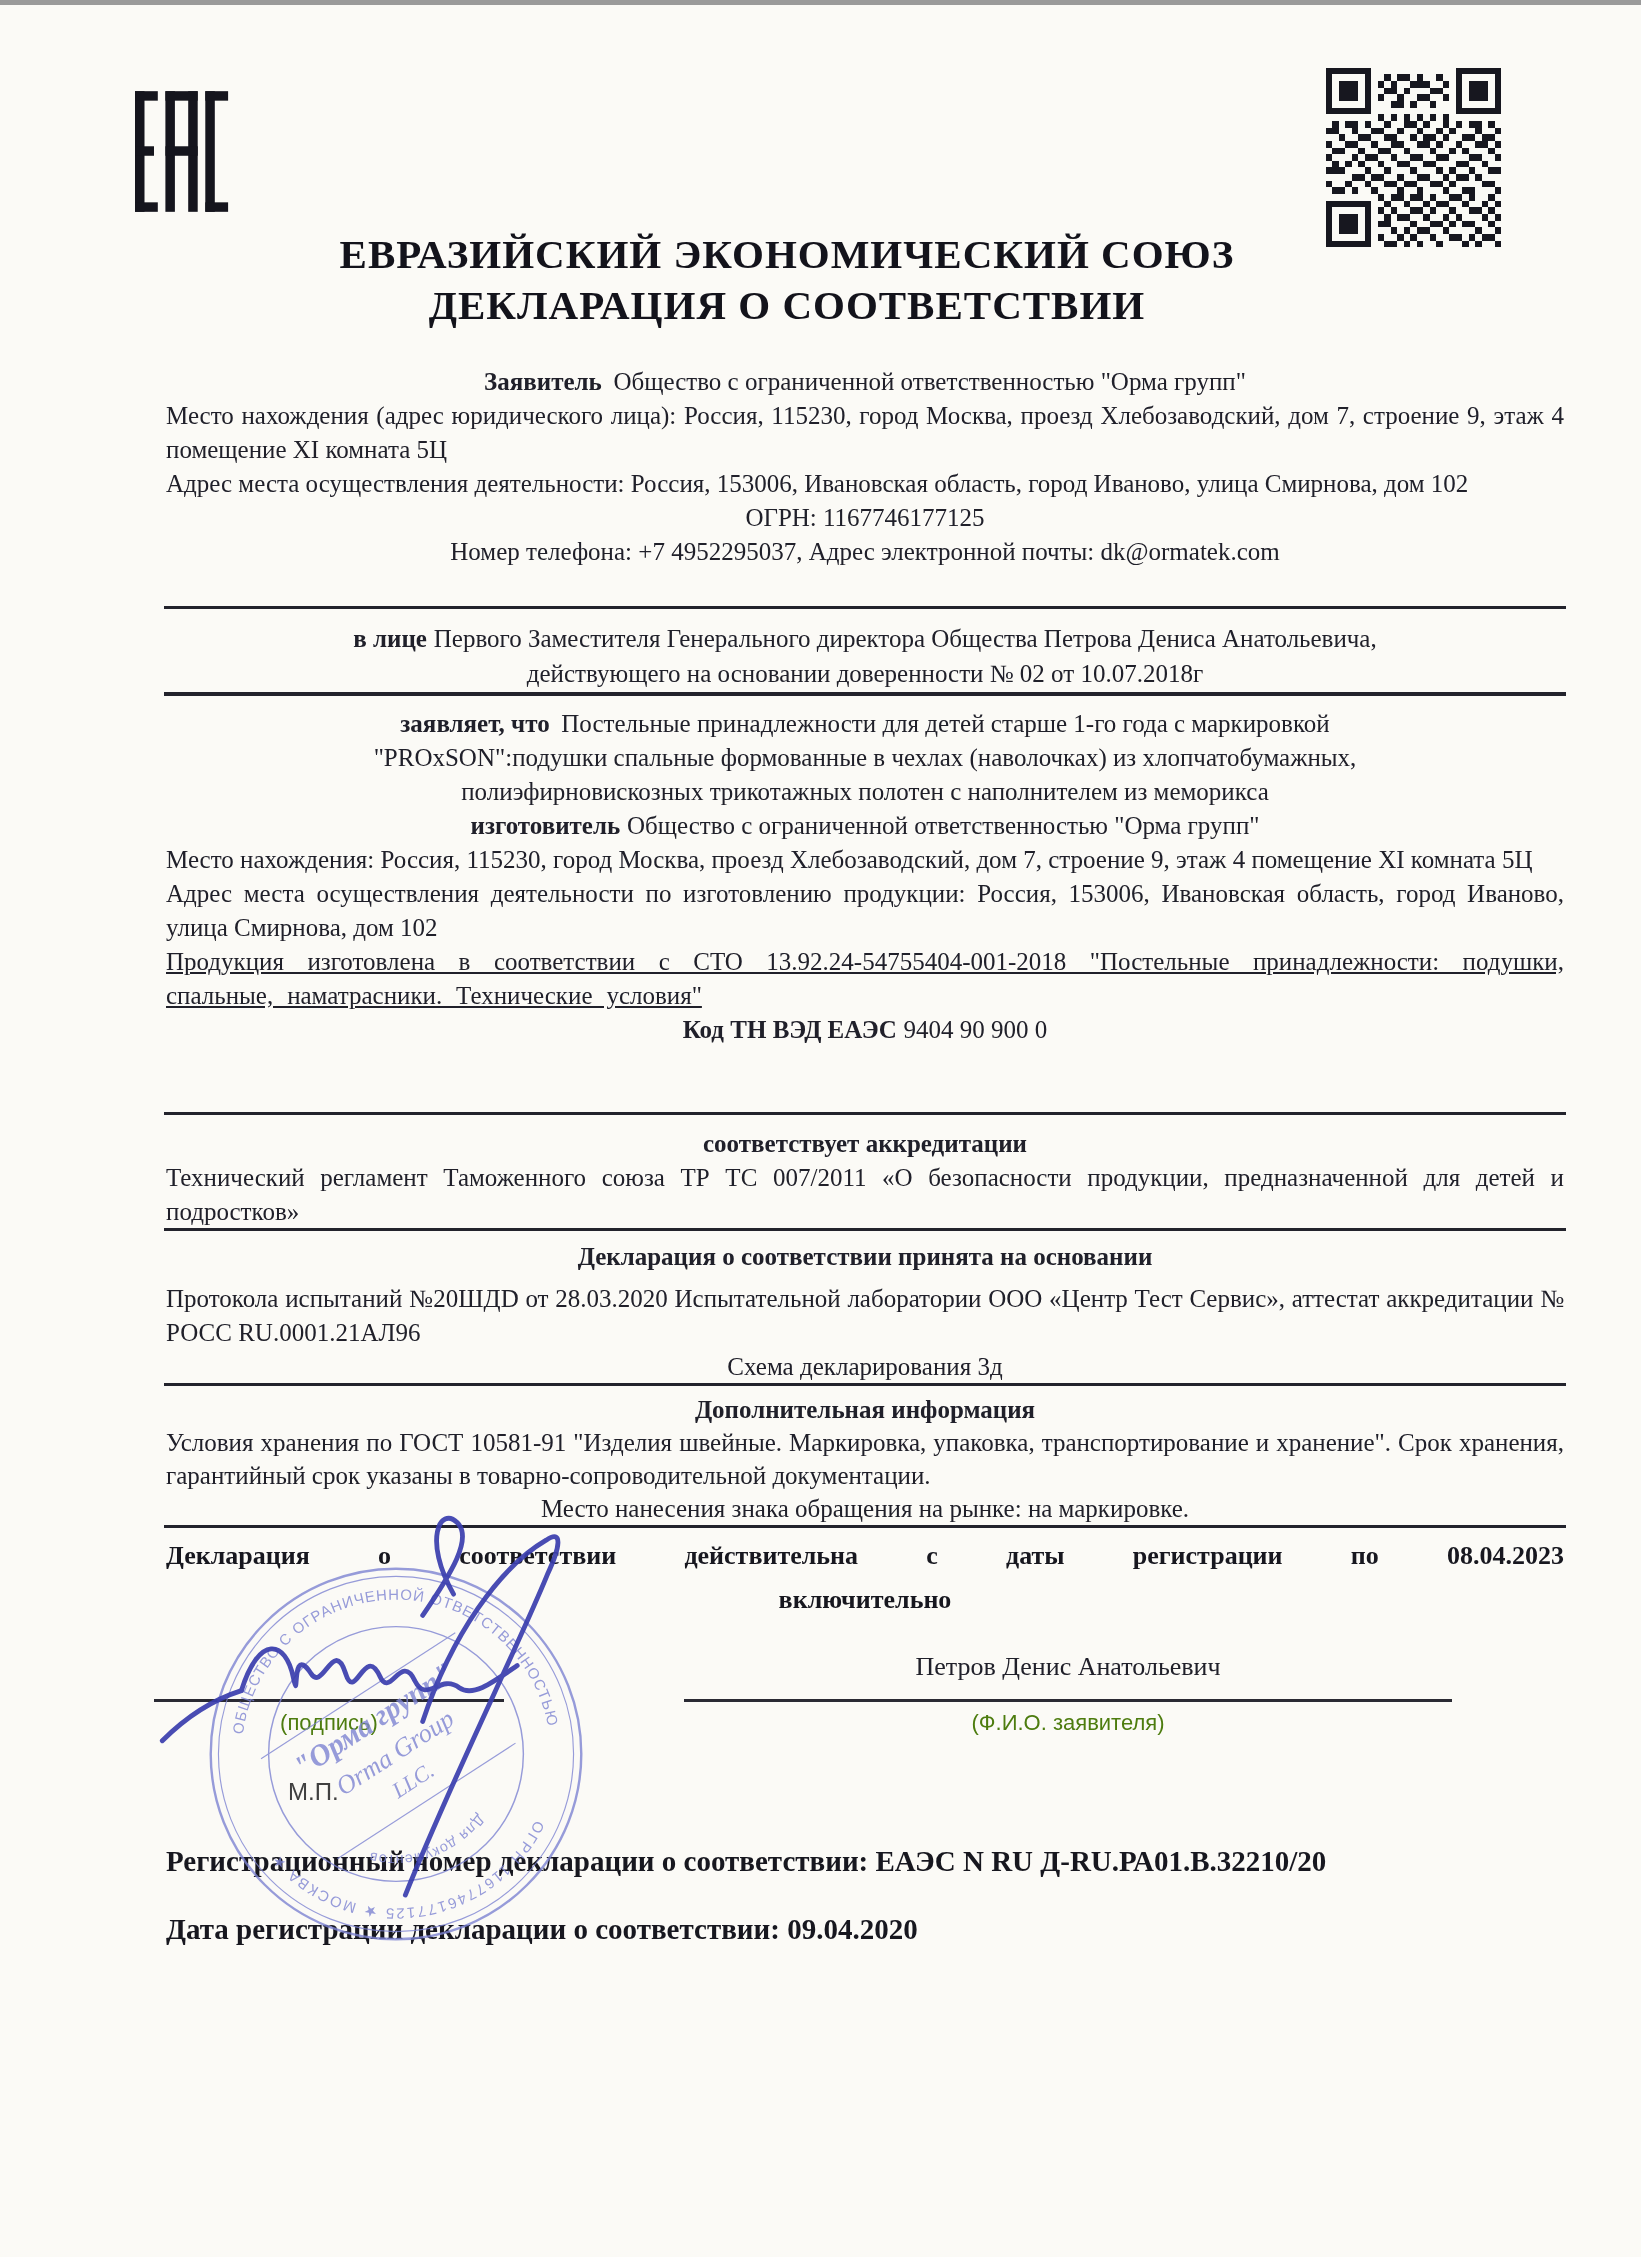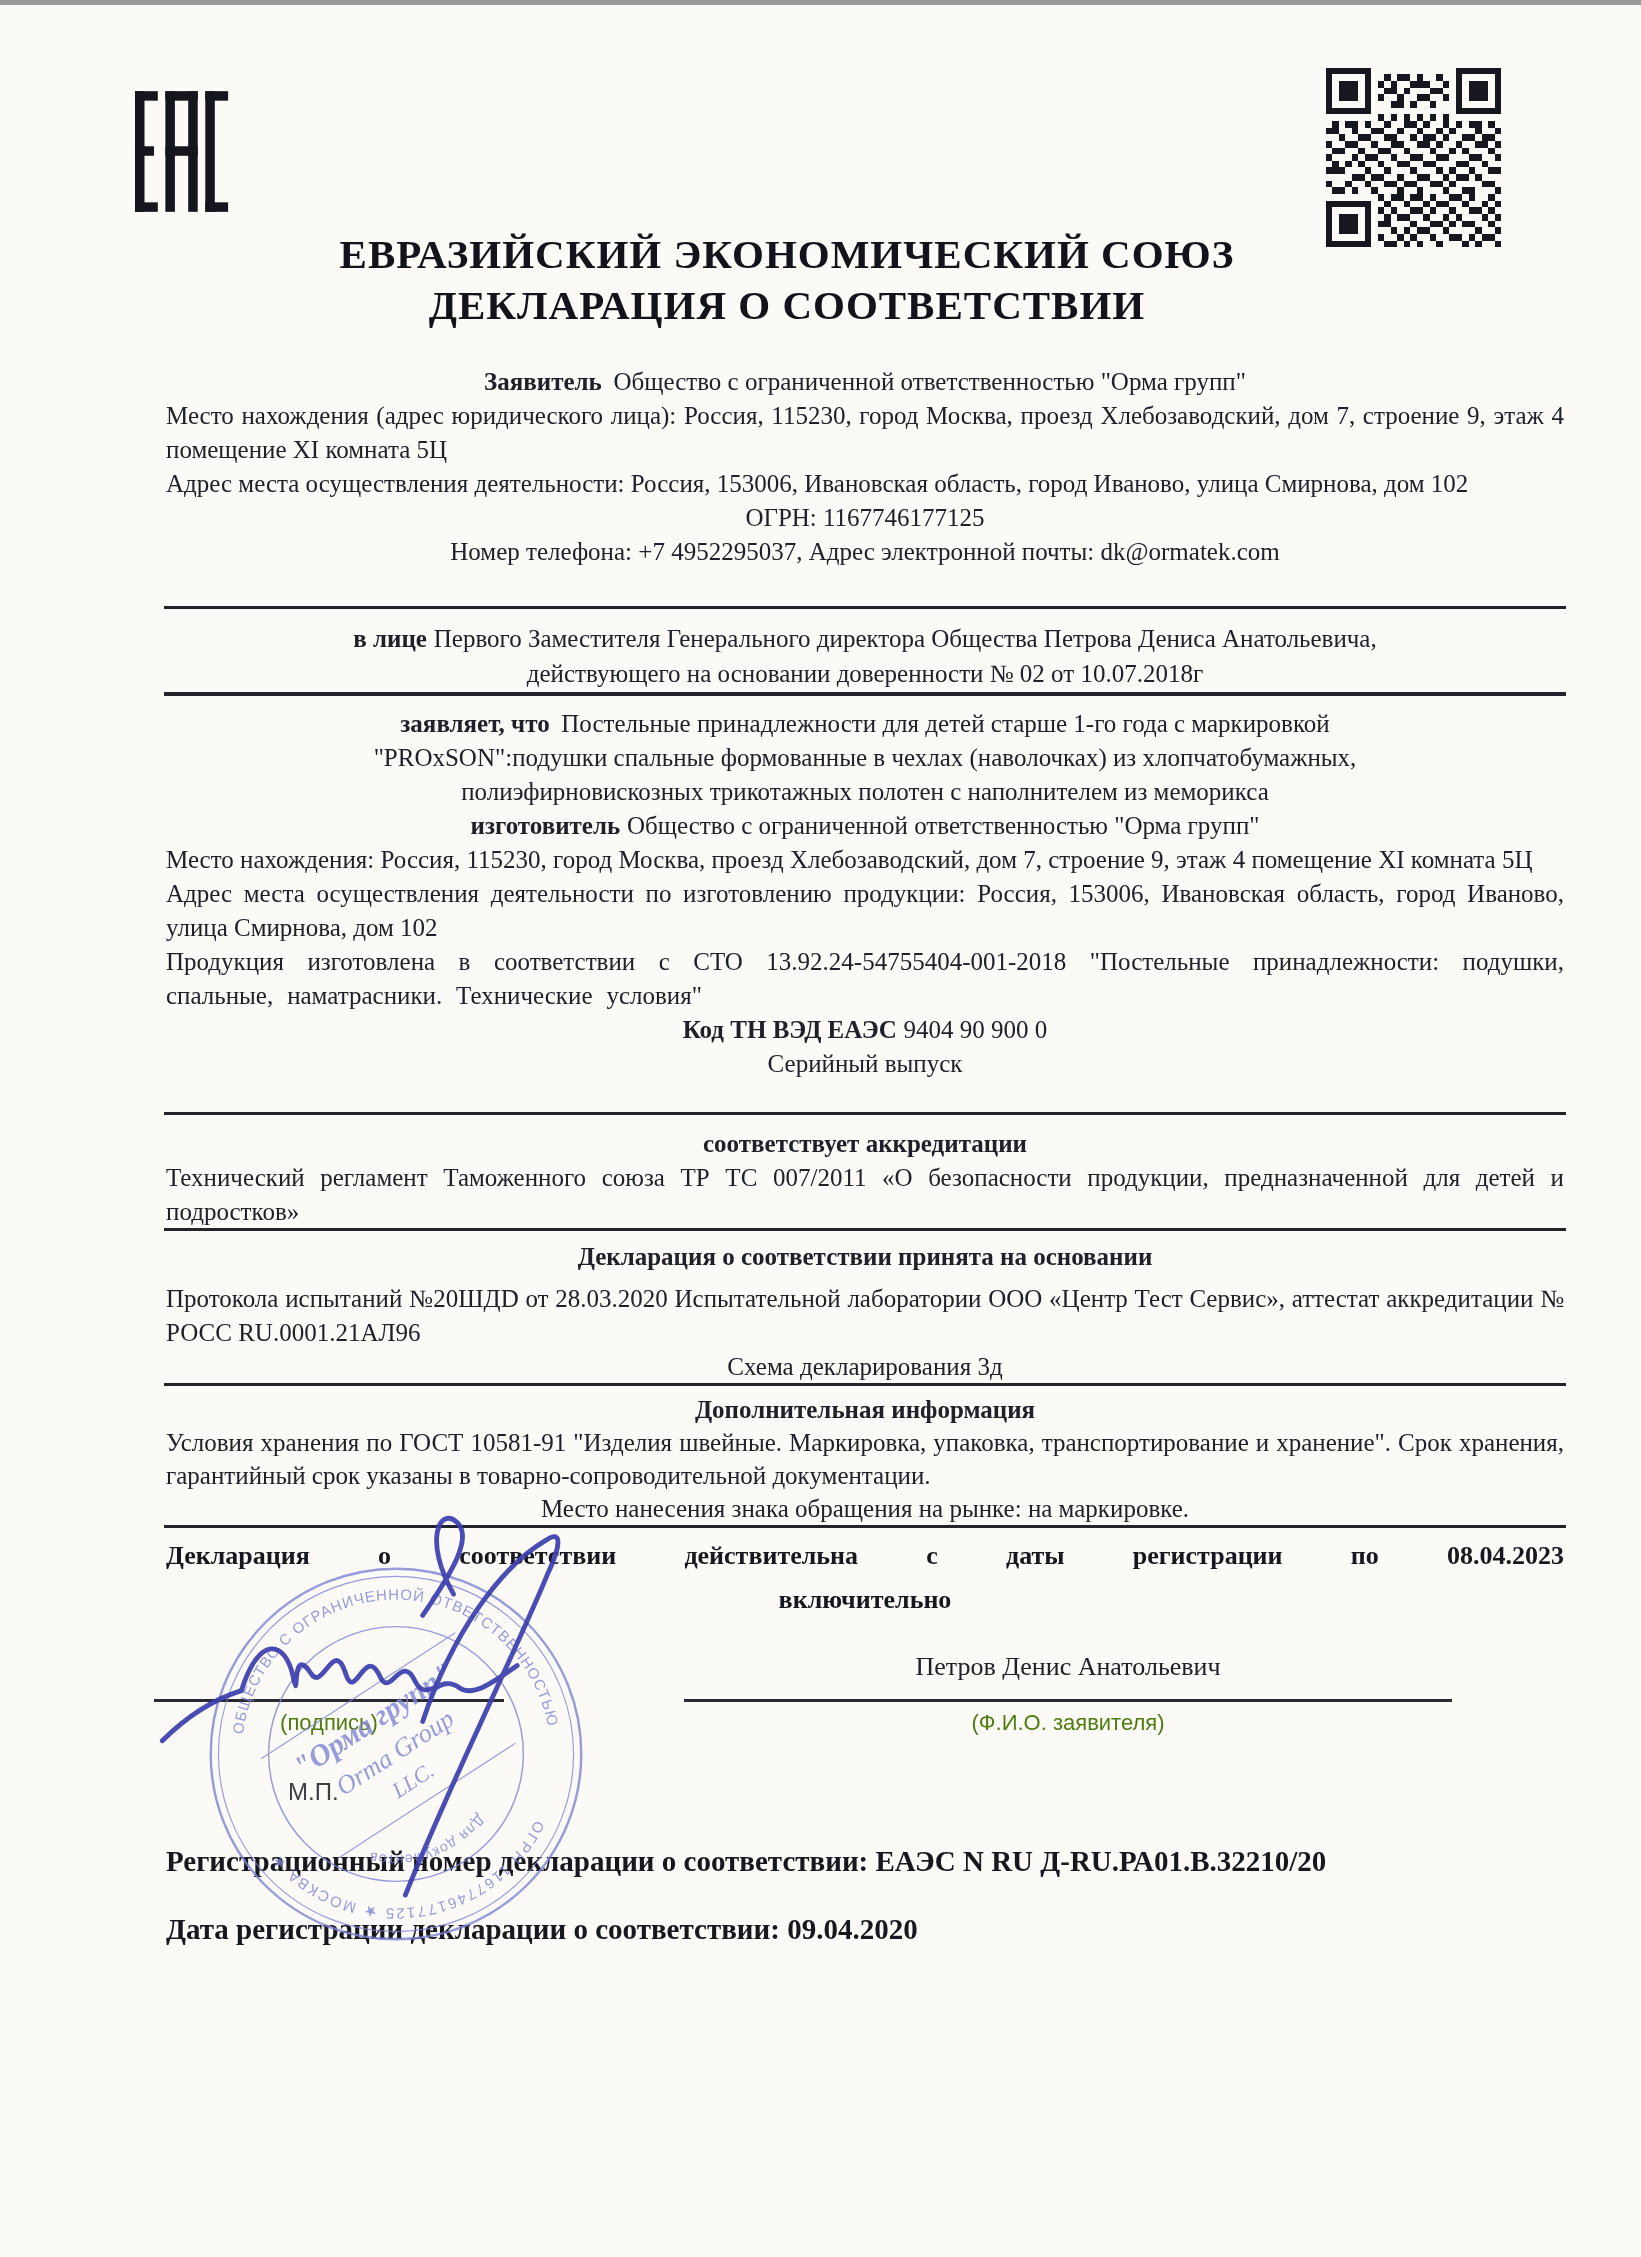--- a/index.html
+++ b/index.html
@@ -7,21 +7,21 @@
         font-family:"Liberation Serif",serif;color:#20202a;overflow:hidden;margin:5px auto;}
   
   .eac{position:absolute;left:135px;top:85px;}
   .titles{position:absolute;left:0;top:224px;width:1574px;text-align:center;
           font-weight:bold;font-size:41px;line-height:51px;letter-spacing:1px;color:#13131b;}
   .qr{position:absolute;left:1319px;top:56px;}
   
   .sec{position:absolute;left:166px;width:1398px;}
   .p{margin:0;font-size:25px;line-height:34px;text-align:center;}
   .just{text-align:justify;}
-  .wsp{text-align:justify;word-spacing:7.7px;}
+  .wsp{text-align:justify;word-spacing:7.7px;text-decoration:underline;}
   b.lead{margin-right:11.6px;}
   b.leads{margin-right:6.8px;}
   .person .p{line-height:35px;}
   .basis .bgap{margin-bottom:7.7px;}
   .addl .p{line-height:33px;}
   .rule{position:absolute;left:164px;width:1402px;height:2.9px;background:#23232c;}
   .rule.thick{height:3.9px;}
   .validity{font-weight:bold;font-size:26px;line-height:44px;color:#17171f;}
   .validity .fill{text-align:justify;text-align-last:justify;}
   
@@ -117,21 +117,20 @@
 
   <div class="sec" style="top:702px">
     <p class="p"><b class="lead">заявляет, что</b><span>Постельные принадлежности  для детей старше 1-го года с маркировкой</span></p>
     <p class="p">"PROxSON":подушки спальные формованные в чехлах (наволочках) из хлопчатобумажных,</p>
     <p class="p">полиэфирновискозных трикотажных полотен с наполнителем из меморикса</p>
     <p class="p"><b class="leads">изготовитель</b><span>Общество с ограниченной ответственностью "Орма групп"</span></p>
     <p class="p just">Место нахождения: Россия, 115230, город Москва, проезд Хлебозаводский, дом 7, строение 9, этаж 4 помещение XI комната 5Ц</p>
     <p class="p just">Адрес места осуществления деятельности по изготовлению продукции: Россия, 153006, Ивановская область, город Иваново, улица Смирнова, дом 102</p>
     <p class="p wsp">Продукция изготовлена в соответствии с СТО 13.92.24-54755404-001-2018 "Постельные принадлежности: подушки, спальные, наматрасники. Технические условия"</p>
     <p class="p"><b class="leads">Код ТН ВЭД ЕАЭС</b><span>9404 90 900 0</span></p>
-    <p class="p">Серийный выпуск</p>
   </div>
   <div class="rule" style="top:1107px"></div>
 
   <div class="sec" style="top:1122px">
     <p class="p"><b>соответствует аккредитации</b></p>
     <p class="p just">Технический регламент Таможенного союза ТР ТС 007/2011 «О безопасности продукции, предназначенной для детей и подростков»</p>
   </div>
   <div class="rule" style="top:1223px"></div>
 
   <div class="sec basis" style="top:1235px">

